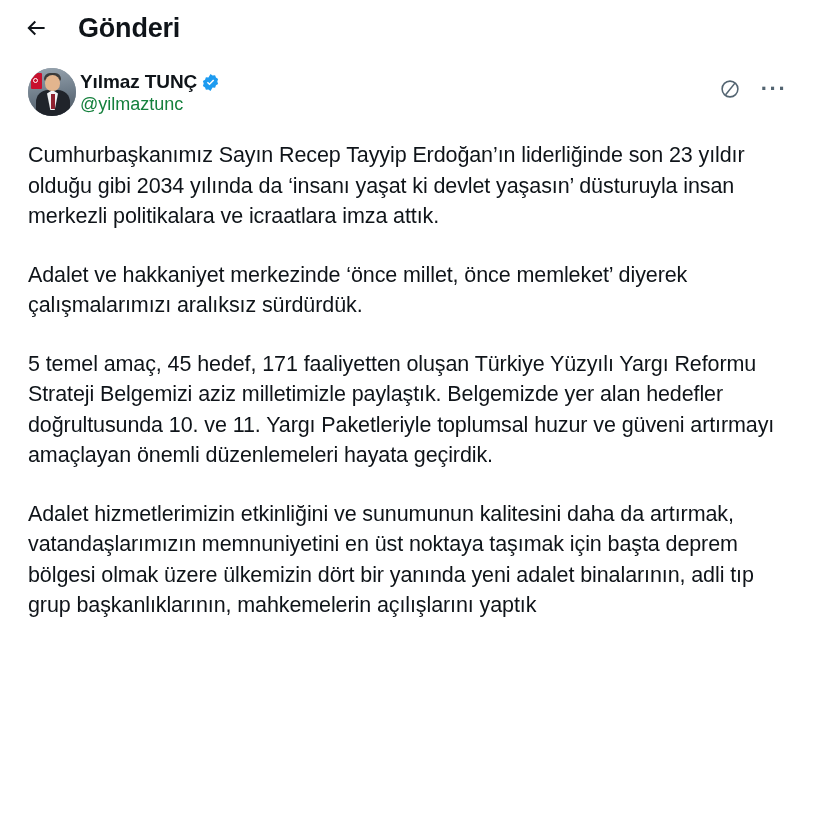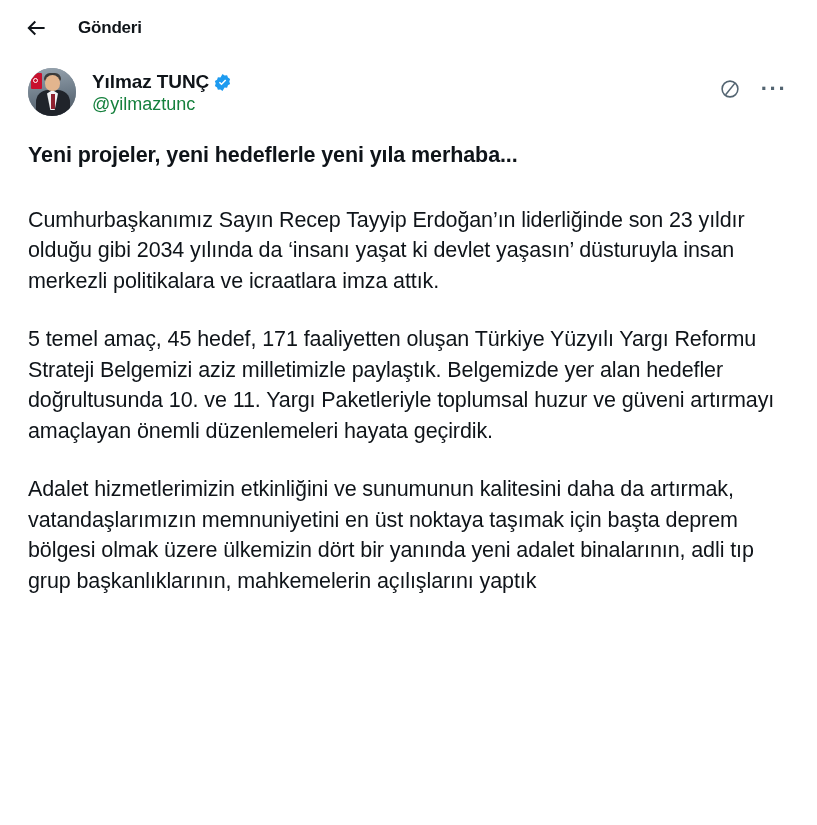--- a/index.html
+++ b/index.html
@@ -39,21 +39,21 @@
     display: flex;
     align-items: center;
     justify-content: center;
     cursor: pointer;
     flex: 0 0 40px;
   }
   .back-arrow {
     display: block;
   }
   .header-title {
-    font-size: 17px;
+    font-size: 27px;
     font-weight: bold;
     letter-spacing: -0.2px;
     margin-left: 22px;
     color: #0f1419;
   }
   
   .post {
     padding: 4px 28px 0 28px;
     flex: 1 1 auto;
     overflow: hidden;
@@ -135,21 +135,21 @@
   }
   .avatar .av-tie {
     position: absolute;
     left: 23px;
     top: 26px;
     width: 4px;
     height: 15px;
     background: #8e2230;
   }
   .author-text {
-    margin-left: 16px;
+    margin-left: 4px;
     display: flex;
     flex-direction: column;
     justify-content: center;
     min-height: 48px;
     padding-top: 2px;
   }
   .author-name-row {
     display: flex;
     align-items: center;
     gap: 4px;
@@ -265,21 +265,21 @@
             <line x1="7.2" y1="18.2" x2="17.4" y2="5.6" stroke="#536471" stroke-width="1.7"></line>
           </svg>
         </div>
         <div class="act-btn">
           <span class="dots">···</span>
         </div>
       </div>
     </div>
 
     <div class="post-body">
-      <p class="lead">Yeni projeler, yeni hedeflerle yeni yıla merhaba...</p>
       <p>Cumhurbaşkanımız Sayın Recep Tayyip Erdoğan’ın liderliğinde son 23 yıldır olduğu gibi 2034 yılında da ‘insanı yaşat ki devlet yaşasın’ düsturuyla insan merkezli politikalara ve icraatlara imza attık.</p>
+      <p>Adalet ve hakkaniyet merkezinde ‘önce millet, önce memleket’ diyerek çalışmalarımızı aralıksız sürdürdük.</p>
       <p>5 temel amaç, 45 hedef, 171 faaliyetten oluşan Türkiye Yüzyılı Yargı Reformu Strateji Belgemizi aziz milletimizle paylaştık. Belgemizde yer alan hedefler doğrultusunda 10. ve 11. Yargı Paketleriyle toplumsal huzur ve güveni artırmayı amaçlayan önemli düzenlemeleri hayata geçirdik.</p>
       <p>Adalet hizmetlerimizin etkinliğini ve sunumunun kalitesini daha da artırmak, vatandaşlarımızın memnuniyetini en üst noktaya taşımak için başta deprem bölgesi olmak üzere ülkemizin dört bir yanında yeni adalet binalarının, adli tıp grup başkanlıklarının, mahkemelerin açılışlarını yaptık</p>
     </div>
   </div>
 
   <div class="fade-clip"></div>
 </div>
 
 </body></html>

